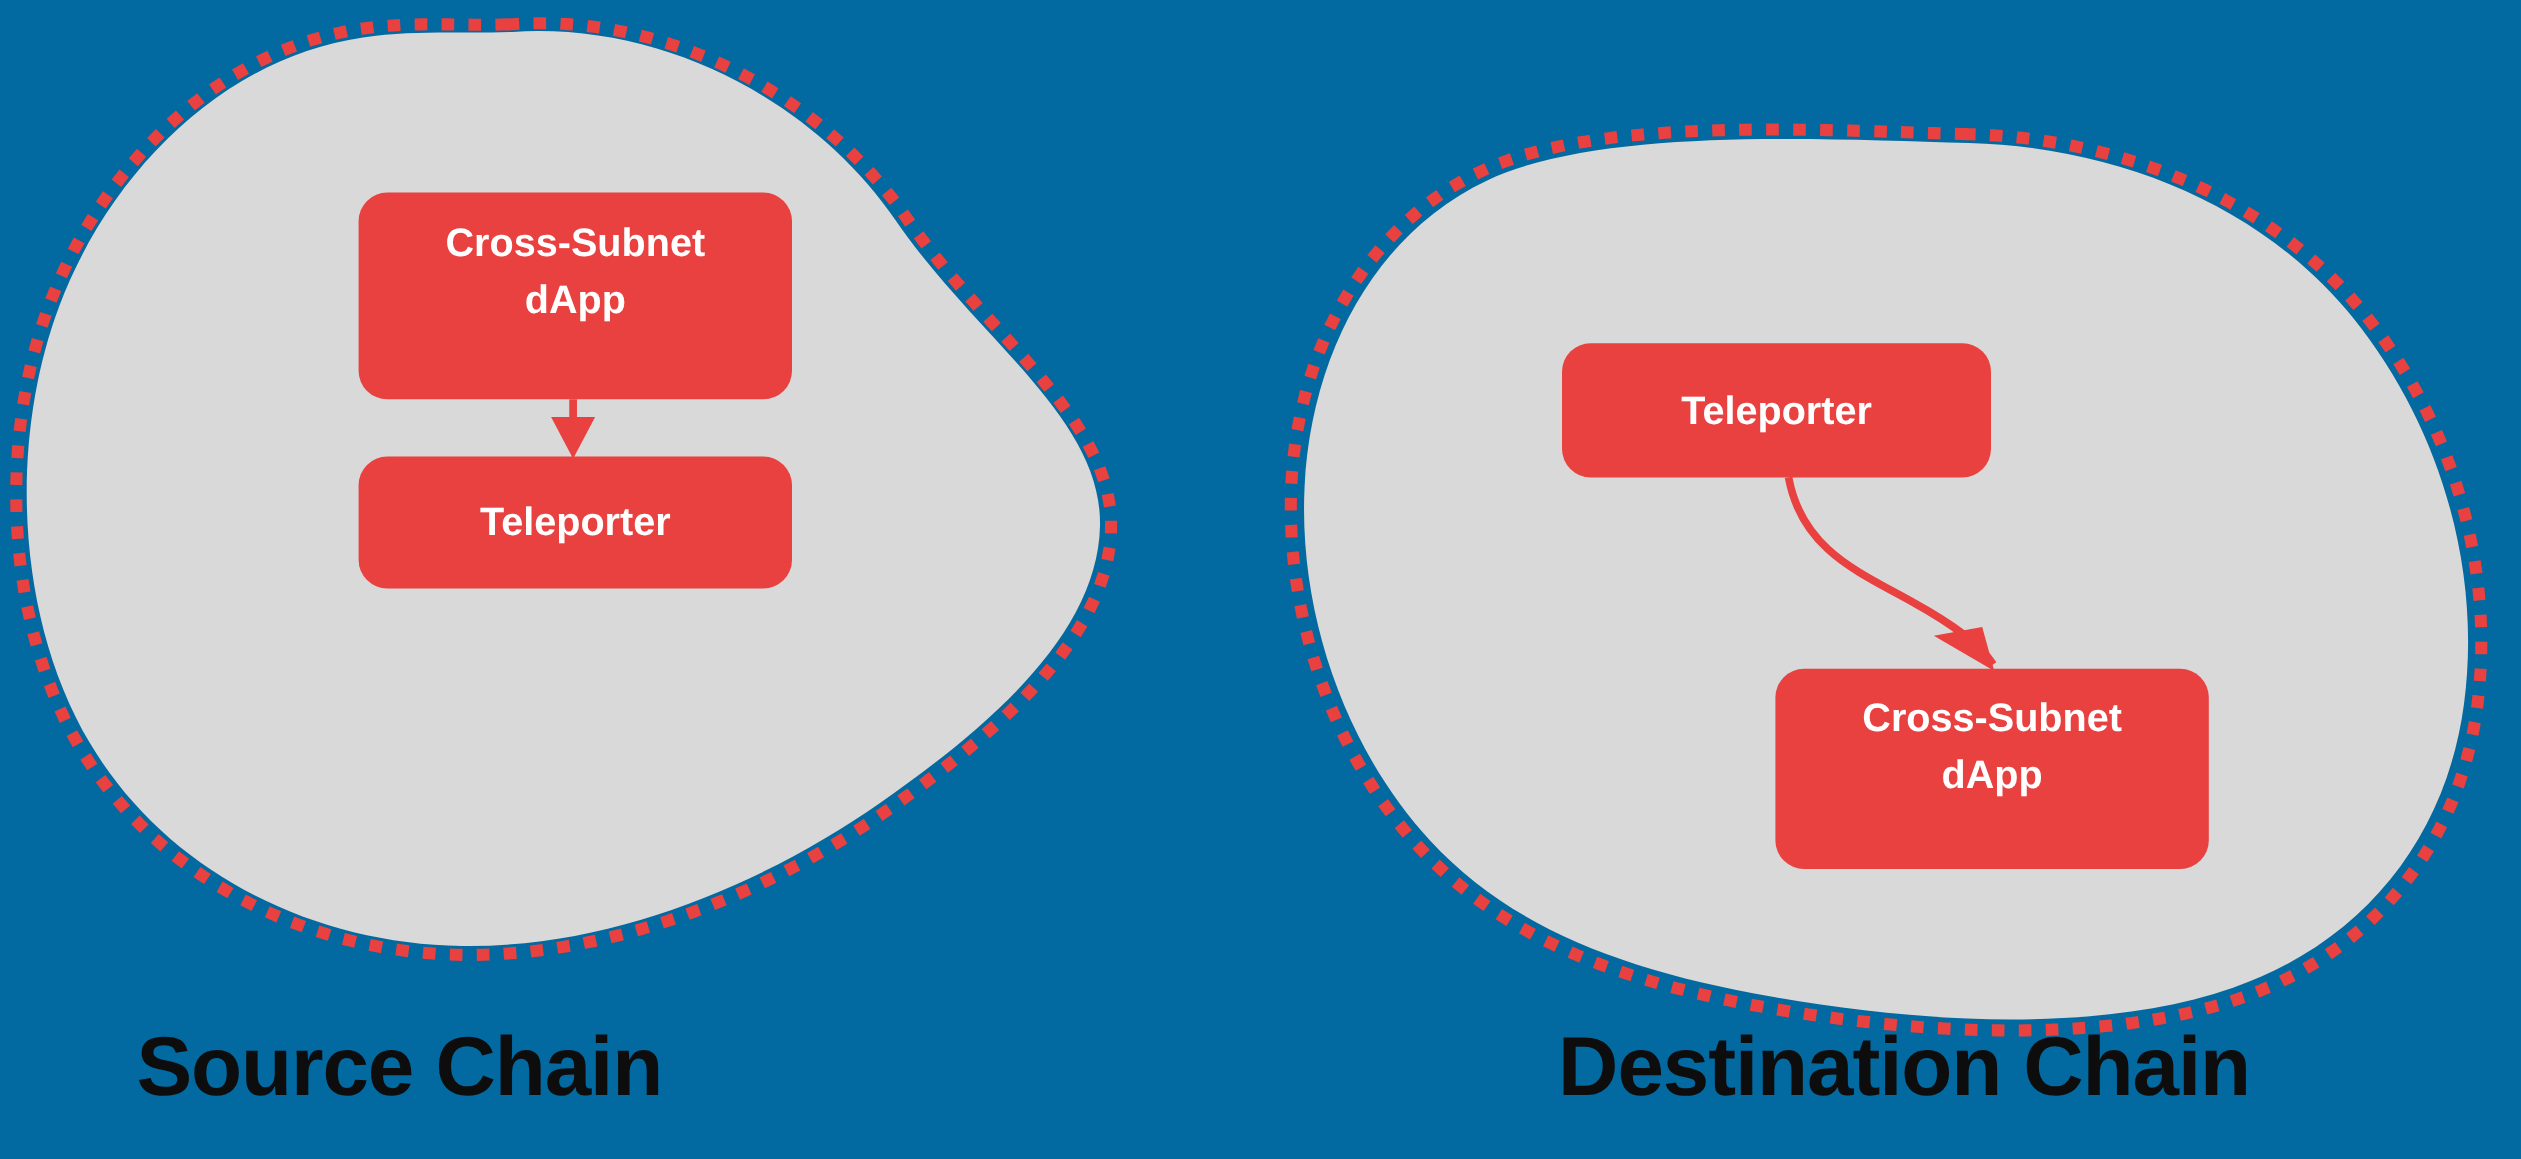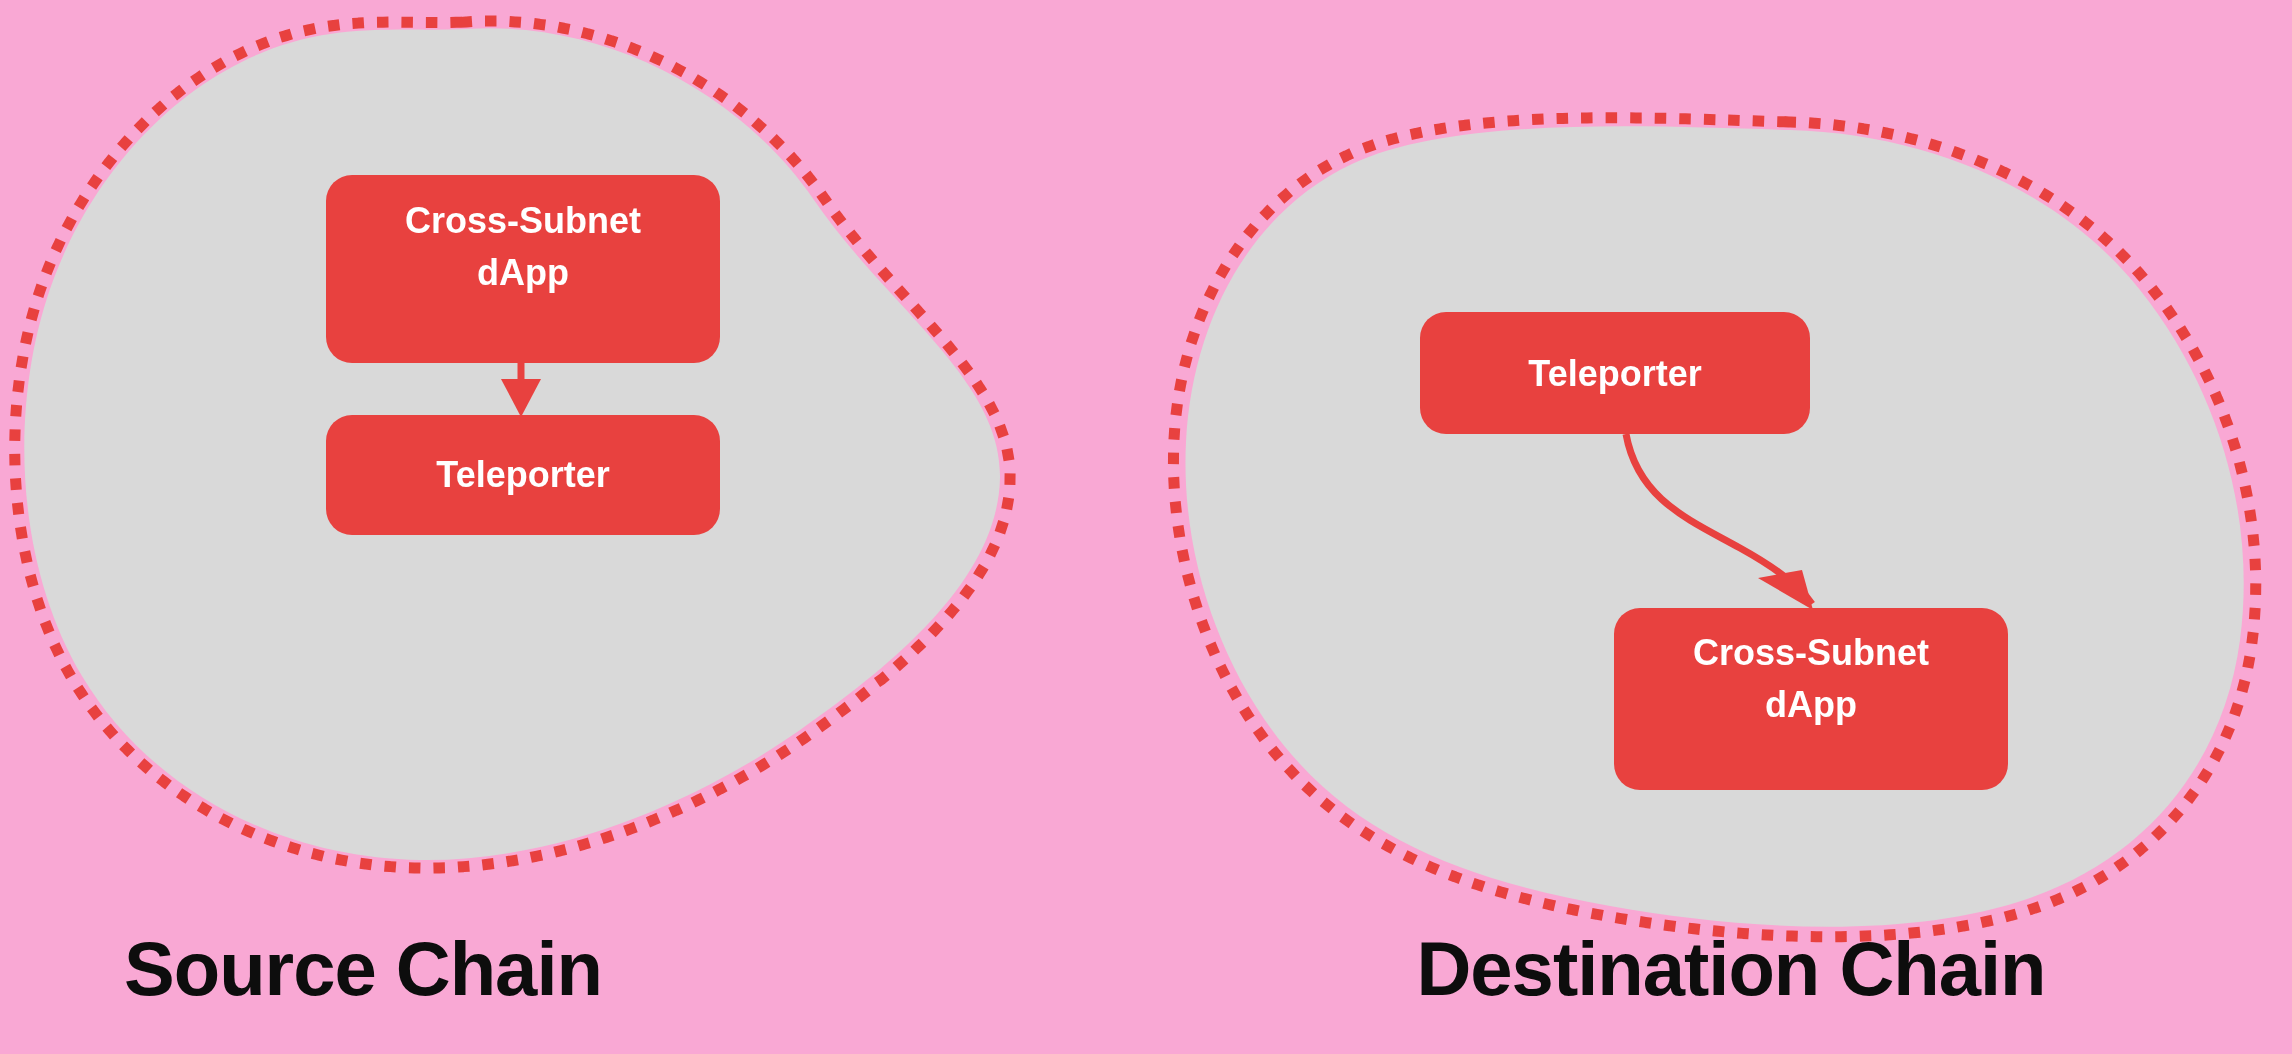--- a/index.html
+++ b/index.html
@@ -11,21 +11,21 @@
   body {
     width: 2292px;
     height: 1054px;
     overflow: hidden;
     font-family: "Liberation Sans", "DejaVu Sans", sans-serif;
   }
   #diagram-root {
     position: relative;
     width: 2292px;
     height: 1054px;
-    background: #f9a8d4;
+    background: #0369a1;
   }
   #diagram-svg {
     position: absolute;
     top: 0;
     left: 0;
     width: 2292px;
     height: 1054px;
     display: block;
   }
   .chain-label {

